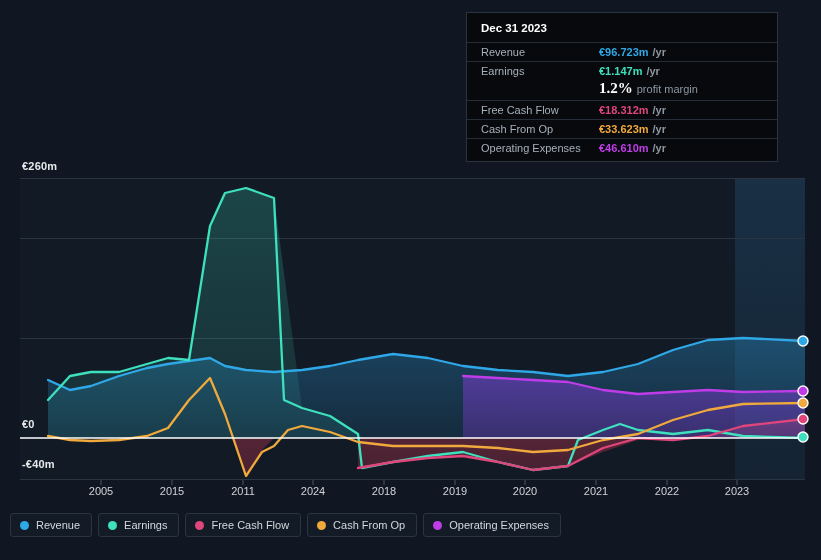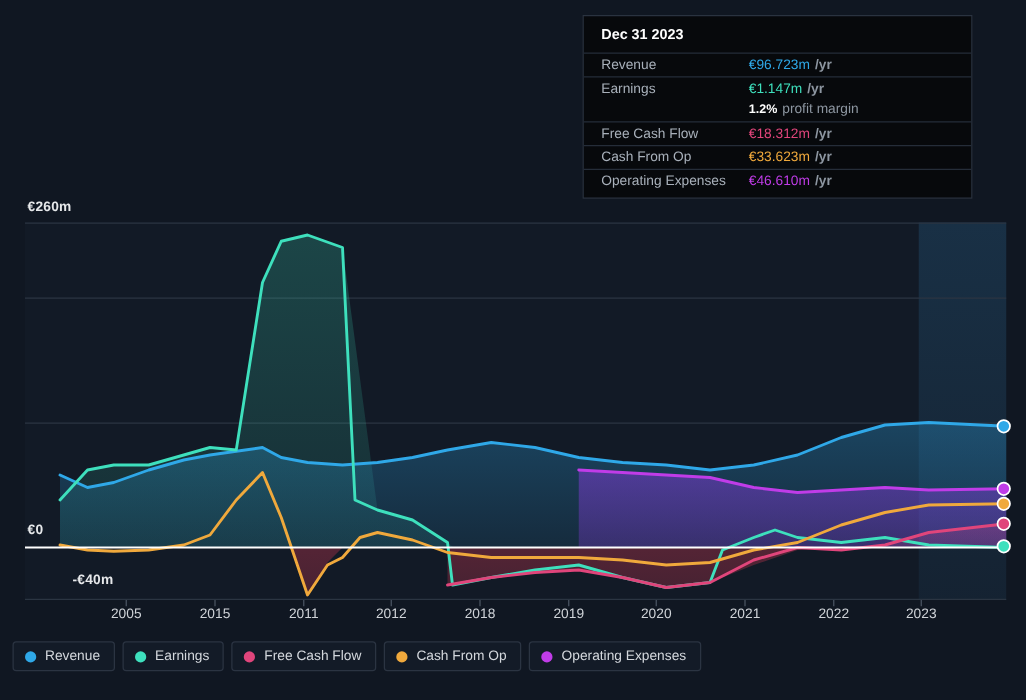--- a/index.html
+++ b/index.html
@@ -17,21 +17,21 @@
   .plot-wrap { position:absolute; left:0; top:0; width:821px; height:495px; }
   svg.plot { position:absolute; left:0; top:0; }
 
   
   .ylab {
     position:absolute; font-size:11px; color:#e6e8ea; white-space:nowrap;
     font-weight:bold; letter-spacing:.2px;
   }
   .ylab.top  { left:22px; top:160px; }
   .ylab.zero { left:22px; top:418px; background:#121a26; padding:0 4px 0 0; }
-  .ylab.neg  { left:22px; top:458px;margin-left:36px; }
+  .ylab.neg  { left:22px; top:458px; }
 
   
   .xlab {
     position:absolute; top:485px; font-size:11px; color:#cfd3d8;
     transform:translateX(-50%); white-space:nowrap;
   }
 
   
   .tooltip {
     position:absolute; left:466px; top:12px; width:312px;
@@ -41,25 +41,25 @@
   .tt-title {
     font-size:11.5px; font-weight:bold; color:#ffffff;
     padding:1px 14px 8px 14px;
   }
   .tt-row {
     display:flex; align-items:center;
     border-top:1px solid #252d39;
     padding:3px 14px; min-height:17px;
   }
   .tt-label { width:118px; font-size:11px; color:#a8b0ba; }
-  .tt-val   { font-size:11px; font-weight:normal; }
+  .tt-val   { font-size:11px; font-weight:bold; }
   .tt-unit  { font-size:11px; color:#8d96a1; margin-left:4px; font-weight:bold; }
   .tt-row.sub { border-top:none; padding-top:0; }
   .tt-row.sub .tt-label { width:118px; }
-  .tt-margin-val { font-size:10px; font-weight:bold; color:#ffffff; }
+  .tt-margin-val { font-size:15px; font-weight:bold; color:#ffffff;font-family:Liberation Serif, serif; }
   .tt-margin-txt { font-size:11px; color:#8d96a1; margin-left:4px; }
 
   
   .legend {
     position:absolute; left:10px; top:513px;
     display:flex; gap:6px; align-items:center;
   }
   .leg-item {
     display:flex; align-items:center; gap:7px;
     border:1px solid #2b3442; border-radius:3px;
@@ -182,21 +182,21 @@
       </g>
     </svg>
 
     <div class="ylab top">€260m</div>
     <div class="ylab zero">€0</div>
     <div class="ylab neg">-€40m</div>
 
     <div class="xlab" style="left:101px">2005</div>
     <div class="xlab" style="left:172px">2015</div>
     <div class="xlab" style="left:243px">2011</div>
-    <div class="xlab" style="left:313px">2012</div>
+    <div class="xlab" style="left:313px">2024</div>
     <div class="xlab" style="left:384px">2018</div>
     <div class="xlab" style="left:455px">2019</div>
     <div class="xlab" style="left:525px">2020</div>
     <div class="xlab" style="left:596px">2021</div>
     <div class="xlab" style="left:667px">2022</div>
     <div class="xlab" style="left:737px">2023</div>
   </div>
 
   <div class="tooltip">
     <div class="tt-title">Dec 31 2023</div>

